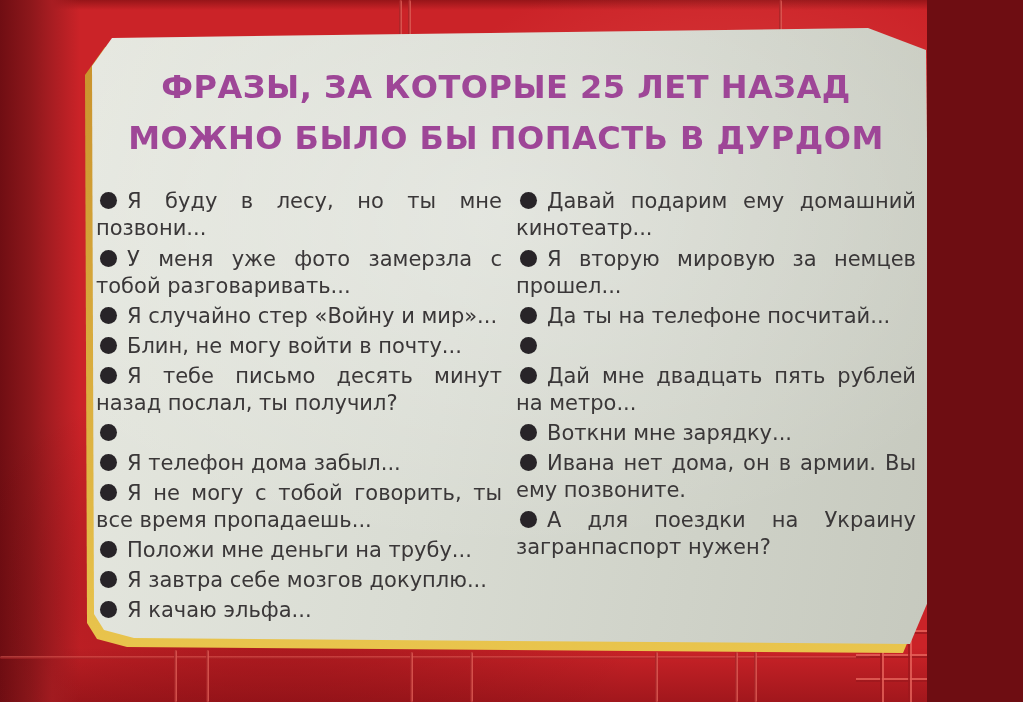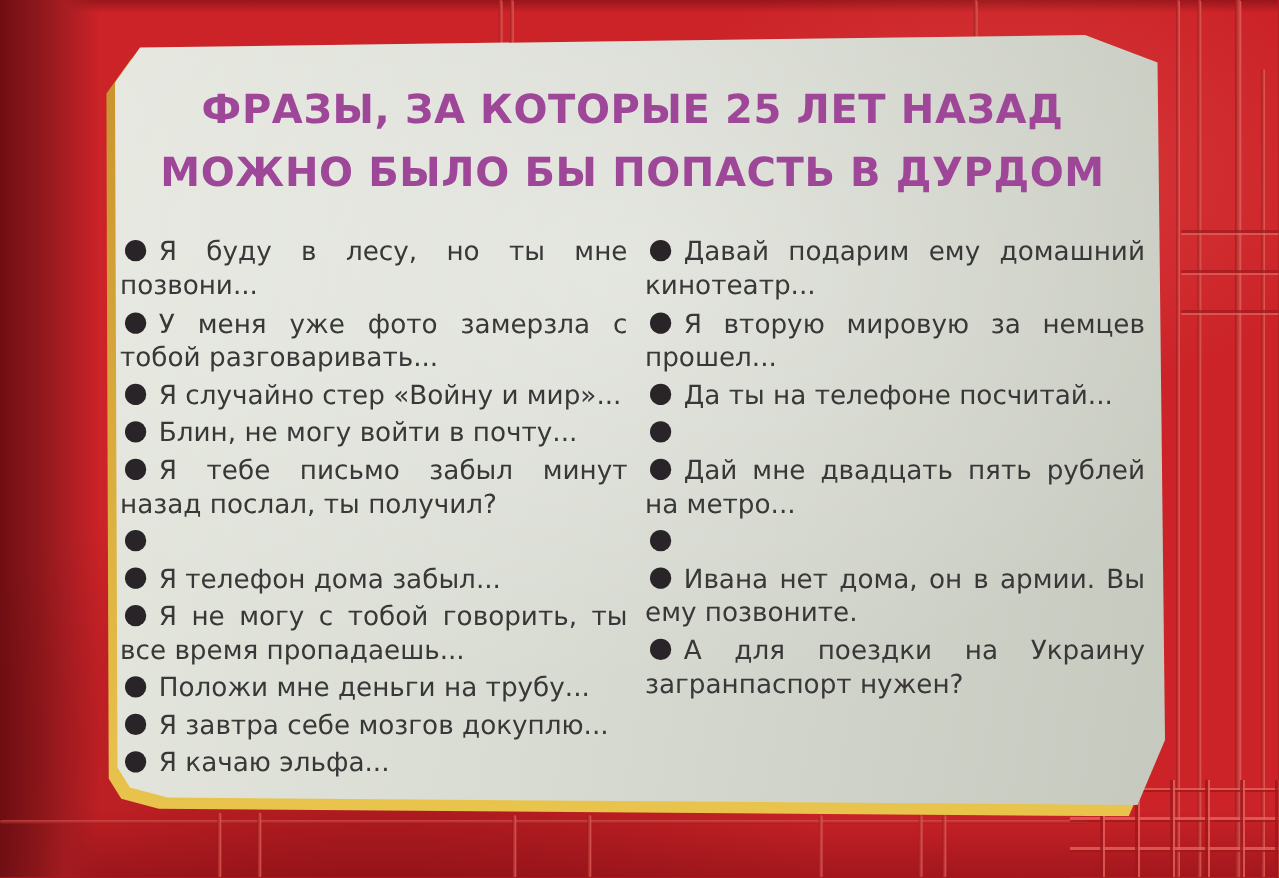--- a/index.html
+++ b/index.html
@@ -2,21 +2,21 @@
 <html lang="ru"><head>
 <meta charset="utf-8">
 <style>
   html,body{margin:0;padding:0;}
   body{
     font-family:"DejaVu Sans","Liberation Sans",sans-serif;
     background:#6e0d12;
   }
   .scene{
     position:relative;
-    width:1023px;height:702px;
+    width:927px;height:702px;
     overflow:hidden;
     background:#cb2328;
   }
   
   .bg{
     position:absolute;inset:0;
     background:
       radial-gradient(ellipse 420px 260px at 78% 20%, rgba(255,120,110,.28), rgba(255,120,110,0) 70%),
       radial-gradient(ellipse 500px 300px at 30% 85%, rgba(80,0,6,.30), rgba(80,0,6,0) 75%),
       linear-gradient(90deg, #700e13 0px, #8c171b 30px, #a81d22 52px, rgba(203,35,40,0) 80px),
@@ -121,33 +121,33 @@
     <h1 class="title">
       <span class="tl">ФРАЗЫ, ЗА КОТОРЫЕ 25 ЛЕТ НАЗАД</span>
       <span class="tl">МОЖНО БЫЛО БЫ ПОПАСТЬ В ДУРДОМ</span>
     </h1>
     <div class="cols">
       <div class="col col-left">
           <p class="phrase"><span class="bullet"></span><span>Я буду в лесу, но ты мне позвони...</span></p>
           <p class="phrase"><span class="bullet"></span><span>У меня уже фото замерзла с тобой разговаривать...</span></p>
           <p class="phrase"><span class="bullet"></span><span>Я случайно стер «Войну и мир»...</span></p>
           <p class="phrase"><span class="bullet"></span><span>Блин, не могу войти в почту...</span></p>
-          <p class="phrase"><span class="bullet"></span><span>Я тебе письмо забыл минут назад послал, ты получил?</span></p>
+          <p class="phrase"><span class="bullet"></span><span>Я тебе письмо десять минут назад послал, ты получил?</span></p>
           <p class="phrase"><span class="bullet"></span></p>
           <p class="phrase"><span class="bullet"></span><span>Я телефон дома забыл...</span></p>
           <p class="phrase"><span class="bullet"></span><span>Я не могу с тобой говорить, ты все время пропадаешь...</span></p>
           <p class="phrase"><span class="bullet"></span><span>Положи мне деньги на трубу...</span></p>
           <p class="phrase"><span class="bullet"></span><span>Я завтра себе мозгов докуплю...</span></p>
           <p class="phrase"><span class="bullet"></span><span>Я качаю эльфа...</span></p>
         </div>
       <div class="col col-right">
           <p class="phrase"><span class="bullet"></span><span>Давай подарим ему домашний кинотеатр...</span></p>
           <p class="phrase"><span class="bullet"></span><span>Я вторую мировую за немцев прошел...</span></p>
           <p class="phrase"><span class="bullet"></span><span>Да ты на телефоне посчитай...</span></p>
           <p class="phrase"><span class="bullet"></span></p>
           <p class="phrase"><span class="bullet"></span><span>Дай мне двадцать пять рублей на метро...</span></p>
-          <p class="phrase"><span class="bullet"></span></p>
+          <p class="phrase"><span class="bullet"></span><span>Воткни мне зарядку...</span></p>
           <p class="phrase"><span class="bullet"></span><span>Ивана нет дома, он в армии. Вы ему позвоните.</span></p>
           <p class="phrase"><span class="bullet"></span><span>А для поездки на Украину загранпаспорт нужен?</span></p>
         </div>
     </div>
   </div>
 </div>
 
 </body></html>

